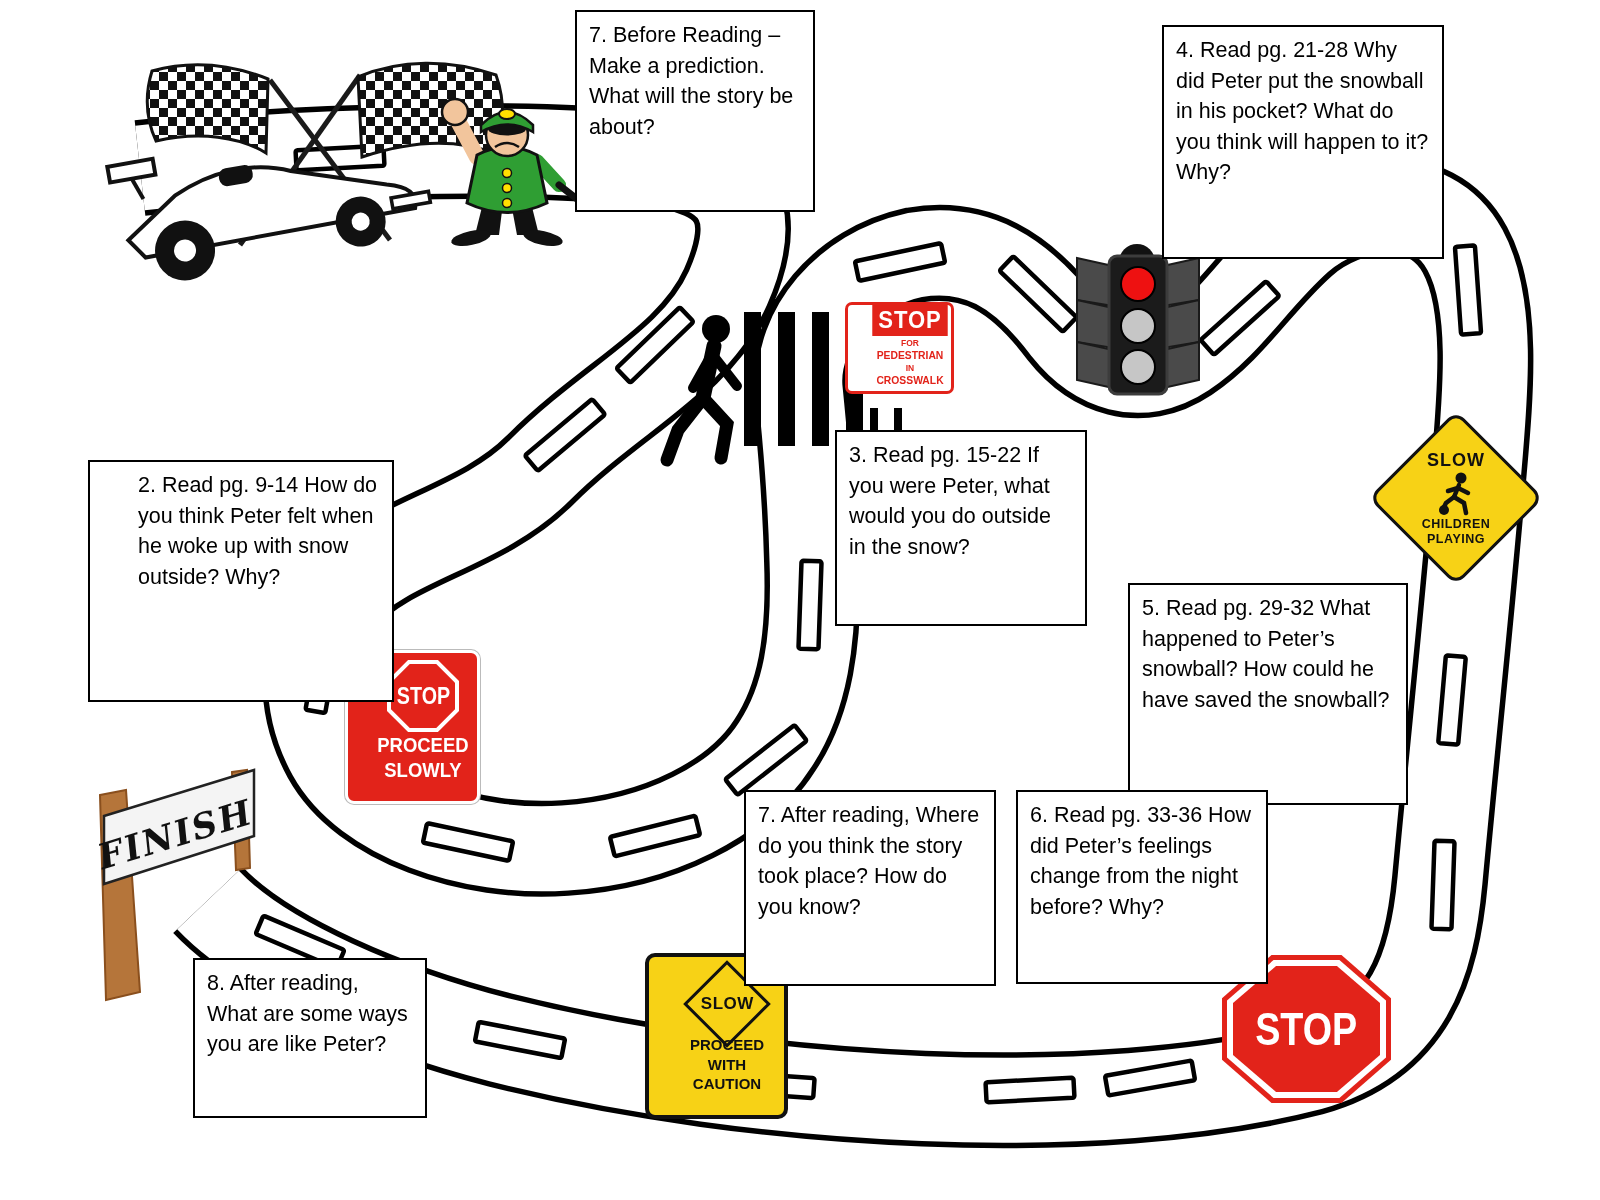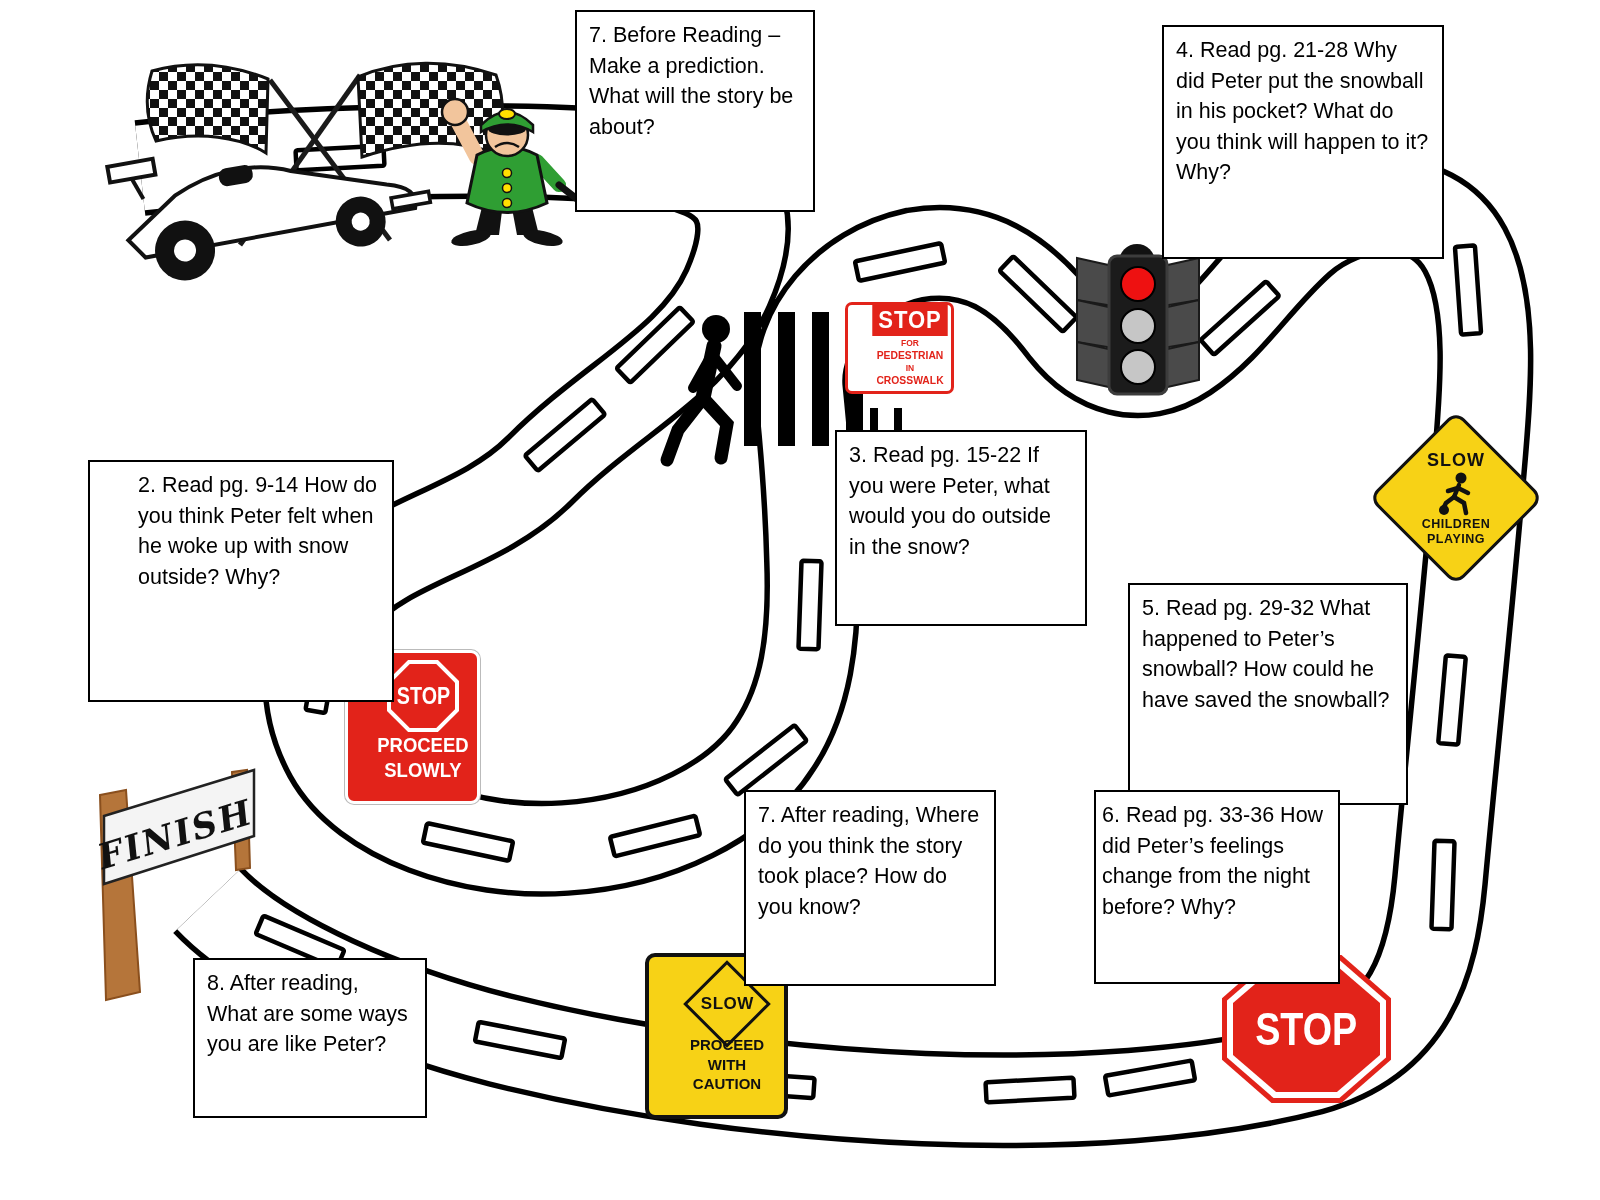--- a/index.html
+++ b/index.html
@@ -245,17 +245,17 @@
   <div class="r">
         <span>STOP</span>
       </div>
 </div>
 
 <div class="qbox" style="left:575px;top:10px;width:212px;min-height:182px;">7. Before Reading – Make a prediction. What will the story be about?</div>
 <div class="qbox" style="left:88px;top:460px;width:242px;min-height:222px;padding-left:48px;">2. Read pg. 9-14 How do you think Peter felt when he woke up with snow outside? Why?</div>
 <div class="qbox" style="left:835px;top:430px;width:224px;min-height:176px;">3. Read pg. 15-22 If you were Peter, what would you do outside in the snow?</div>
 <div class="qbox" style="left:1162px;top:25px;width:254px;min-height:214px;">4. Read pg. 21-28 Why did Peter put the snowball in his pocket? What do you think will happen to it? Why?</div>
 <div class="qbox" style="left:1128px;top:535px;width:252px;min-height:202px;margin-top:48px;">5. Read pg. 29-32 What happened to Peter’s snowball? How could he have saved the snowball?</div>
-<div class="qbox" style="left:1094px;top:790px;width:224px;min-height:174px;padding-left:6px;">6. Read pg. 33-36 How did Peter’s feelings change from the night before? Why?</div>
+<div class="qbox" style="left:1016px;top:790px;width:224px;min-height:174px;">6. Read pg. 33-36 How did Peter’s feelings change from the night before? Why?</div>
 <div class="qbox" style="left:744px;top:790px;width:224px;min-height:176px;">7. After reading, Where do you think the story took place? How do you know?</div>
 <div class="qbox" style="left:193px;top:958px;width:206px;min-height:140px;">8. After reading, What are some ways you are like Peter?</div>
 
 </div>
 
 </body></html>

